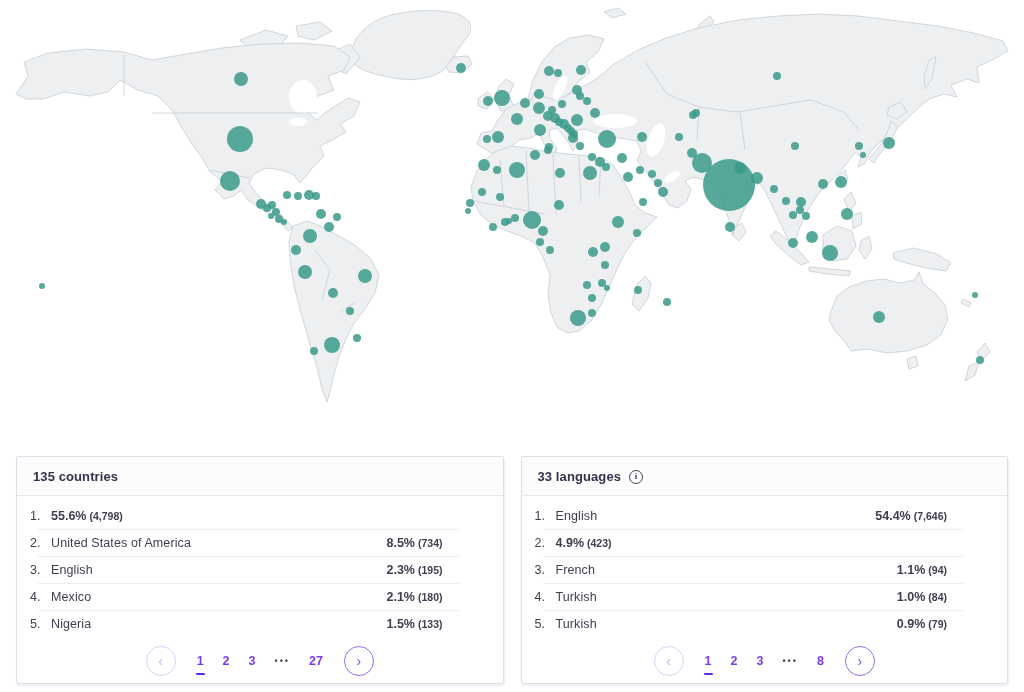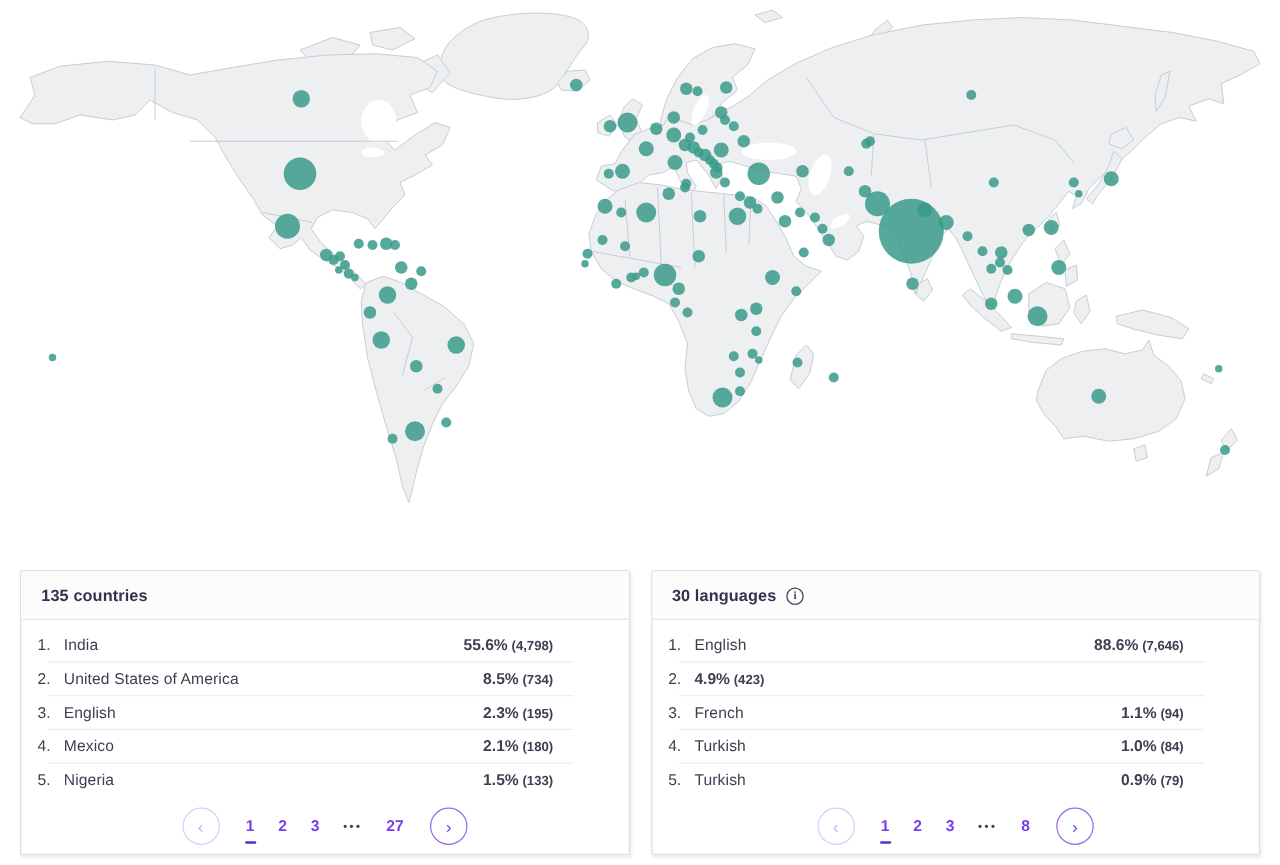--- a/index.html
+++ b/index.html
@@ -289,21 +289,20 @@
 
 <div class="panels">
 
   <section class="card">
     <div class="card-header">
       <span class="card-title">135 countries</span>
     </div>
     <ul class="rank-list">
         <li class="row">
           <span class="rank">1.</span>
-          <span class="name">India</span>
           <span class="value"><span class="pct">55.6%</span><span class="count">(4,798)</span></span>
         </li>
         <li class="row">
           <span class="rank">2.</span>
           <span class="name">United States of America</span>
           <span class="value"><span class="pct">8.5%</span><span class="count">(734)</span></span>
         </li>
         <li class="row">
           <span class="rank">3.</span>
           <span class="name">English</span>
@@ -326,28 +325,28 @@
         <span class="page-num">2</span>
         <span class="page-num">3</span>
         <span class="ellipsis">•••</span>
         <span class="page-num">27</span>
         <button class="page-btn next">›</button>
       </nav>
   </section>
 
   <section class="card">
     <div class="card-header">
-      <span class="card-title">30 languages</span>
+      <span class="card-title">33 languages</span>
       <span class="info-icon">i</span>
     </div>
     <ul class="rank-list">
         <li class="row">
           <span class="rank">1.</span>
           <span class="name">English</span>
-          <span class="value"><span class="pct">88.6%</span><span class="count">(7,646)</span></span>
+          <span class="value"><span class="pct">54.4%</span><span class="count">(7,646)</span></span>
         </li>
         <li class="row">
           <span class="rank">2.</span>
           <span class="value"><span class="pct">4.9%</span><span class="count">(423)</span></span>
         </li>
         <li class="row">
           <span class="rank">3.</span>
           <span class="name">French</span>
           <span class="value"><span class="pct">1.1%</span><span class="count">(94)</span></span>
         </li>

